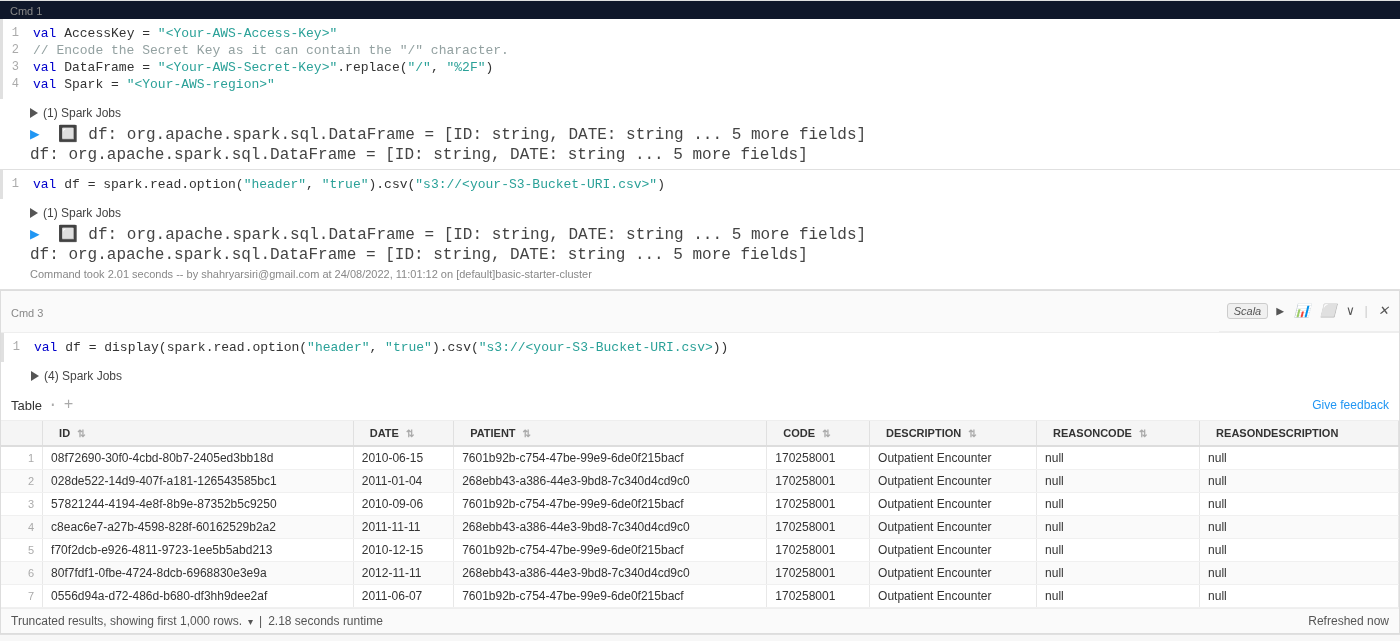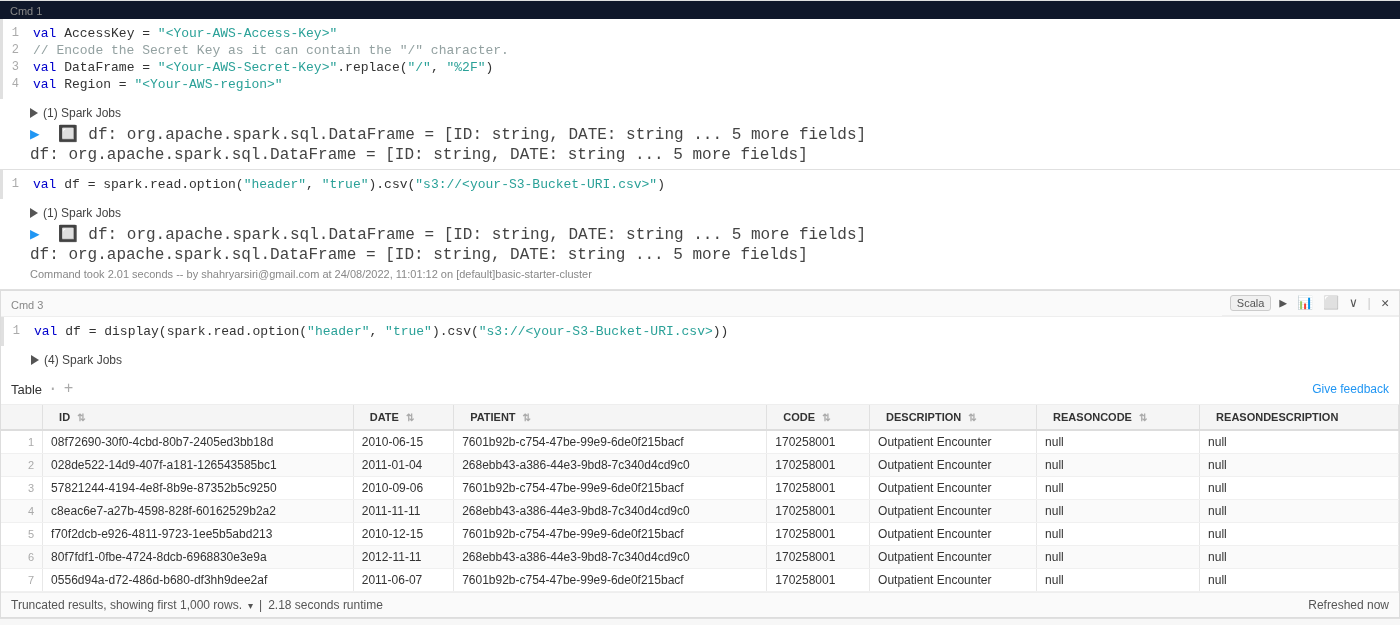--- a/index.html
+++ b/index.html
@@ -102,24 +102,25 @@
     
     .cell3 {
       background: #fff;
       border: 1px solid #ddd;
     }
 
     .cell3-header {
       display: flex;
       justify-content: flex-start;
       align-items: center;
-      padding: 4px 8px;
+      padding: 12px 8px;
       background: #fafafa;
       border-bottom: 1px solid #eee;
       gap: 6px;
+      font-style: italic;
     }
 
     .scala-badge {
       background: #f0f0f0;
       border: 1px solid #ccc;
       border-radius: 3px;
       padding: 1px 6px;
       font-family: Arial, sans-serif;
       font-size: 11px;
       color: #555;
@@ -266,21 +267,21 @@
       <div class="code-line">
         <span class="line-num">2</span>
         <span class="code-content"><span style="color:#93a1a1">// Encode the Secret Key as it can contain the "/" character.</span></span>
       </div>
       <div class="code-line">
         <span class="line-num">3</span>
         <span class="code-content"><span style="color:#0000cc">val</span> <span style="color:#333">DataFrame</span> = <span style="color:#2aa198">"&lt;Your-AWS-Secret-Key&gt;"</span>.replace(<span style="color:#2aa198">"/"</span>, <span style="color:#2aa198">"%2F"</span>)</span>
       </div>
       <div class="code-line">
         <span class="line-num">4</span>
-        <span class="code-content"><span style="color:#0000cc">val</span> <span style="color:#333">Region</span> = <span style="color:#2aa198">"&lt;Your-AWS-region&gt;"</span></span>
+        <span class="code-content"><span style="color:#0000cc">val</span> <span style="color:#333">Spark</span> = <span style="color:#2aa198">"&lt;Your-AWS-region&gt;"</span></span>
       </div>
     </div>
     <div class="output-area">
       <div class="spark-jobs-row">
         <span class="triangle"></span>
         <span>(1) Spark Jobs</span>
       </div>
       <div class="df-line">
         <span style="color:#2196F3">▶</span>&nbsp; 🔲 df: org.apache.spark.sql.DataFrame = [ID: string, DATE: string ... 5 more fields]
       </div>

